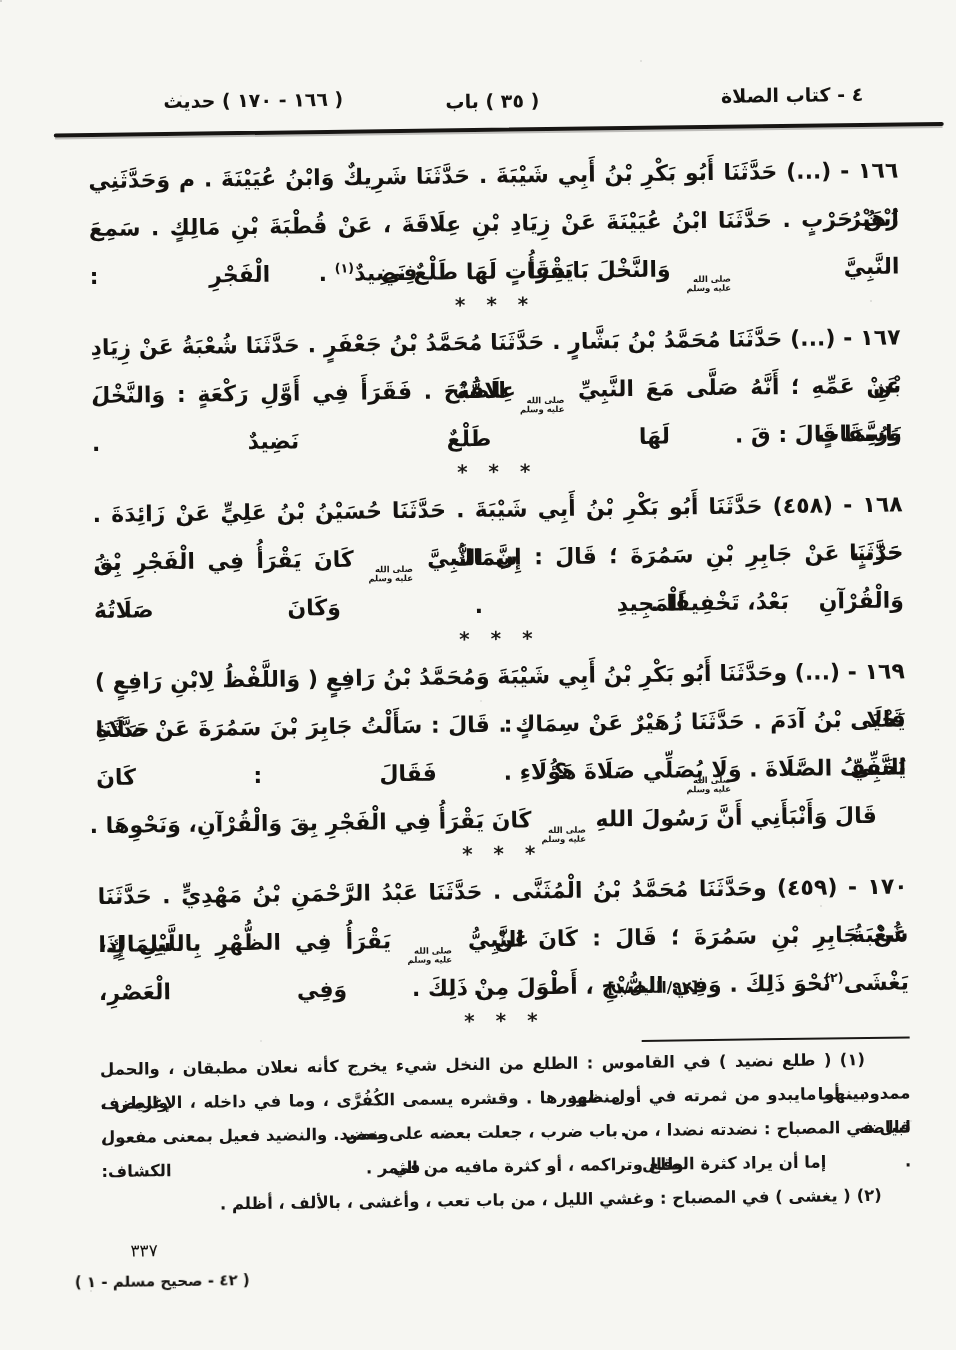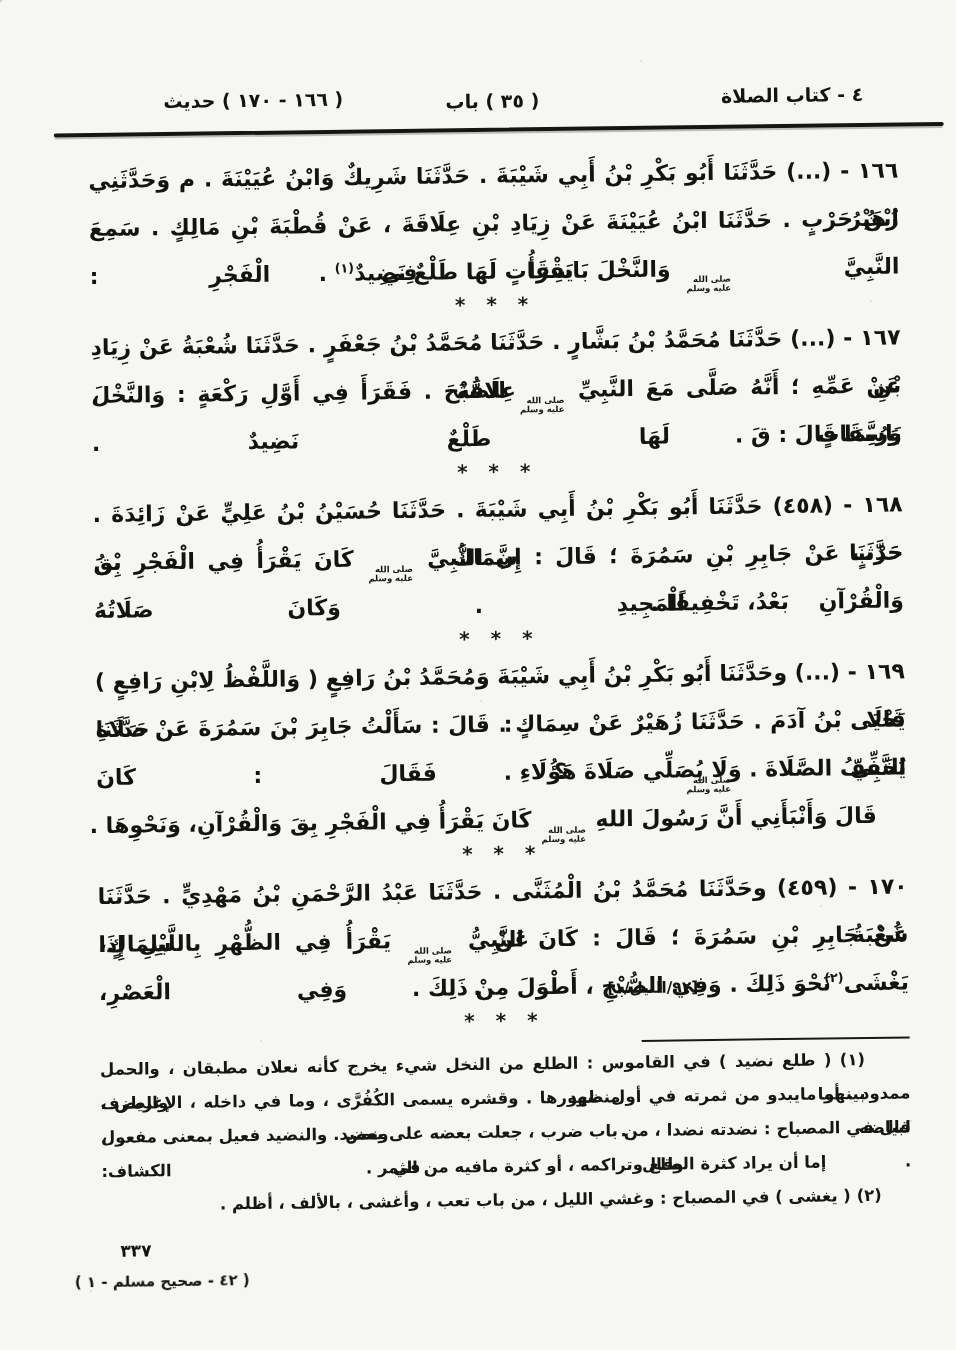--- a/index.html
+++ b/index.html
@@ -57,21 +57,21 @@
     display:inline-flex;flex-direction:column;align-items:flex-start;
     font-size:8.5px;line-height:1.08;font-weight:bold;
     vertical-align:-6px;margin:0 2px;min-width:30px;
   }
   
   .fn-rule{width:268px;height:2px;background:#1a1816;margin:7px 0 4px;}
   .footnotes{font-size:16.5px;font-weight:bold;color:#181614;}
   .fn-line{height:34px;line-height:34px;}
   .fn-just{text-align:justify;text-align-last:justify;}
   
-  .page-number{position:absolute;left:112px;top:1236px;font-size:17px;font-weight:bold;letter-spacing:1px;}
+  .page-number{position:absolute;left:122px;top:1236px;font-size:17px;font-weight:normal;letter-spacing:1px;}
   .volume-note{position:absolute;left:66px;top:1268px;font-size:15px;font-weight:bold;filter:blur(.3px);}
 </style>
 </head>
 <body>
 
 <div class="tilt">
   <div class="sheet">
 
     <div class="header">
       <span class="h-book">٤ - كتاب الصلاة</span>

